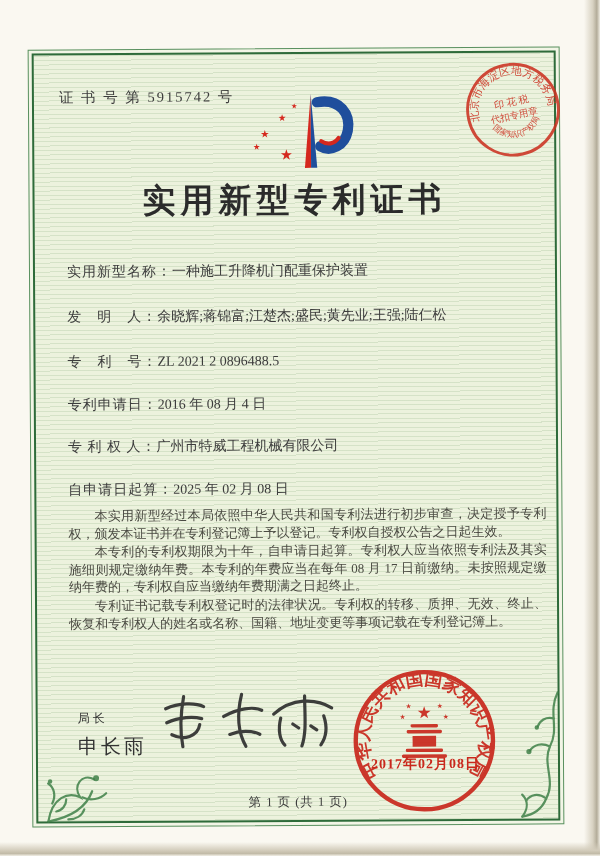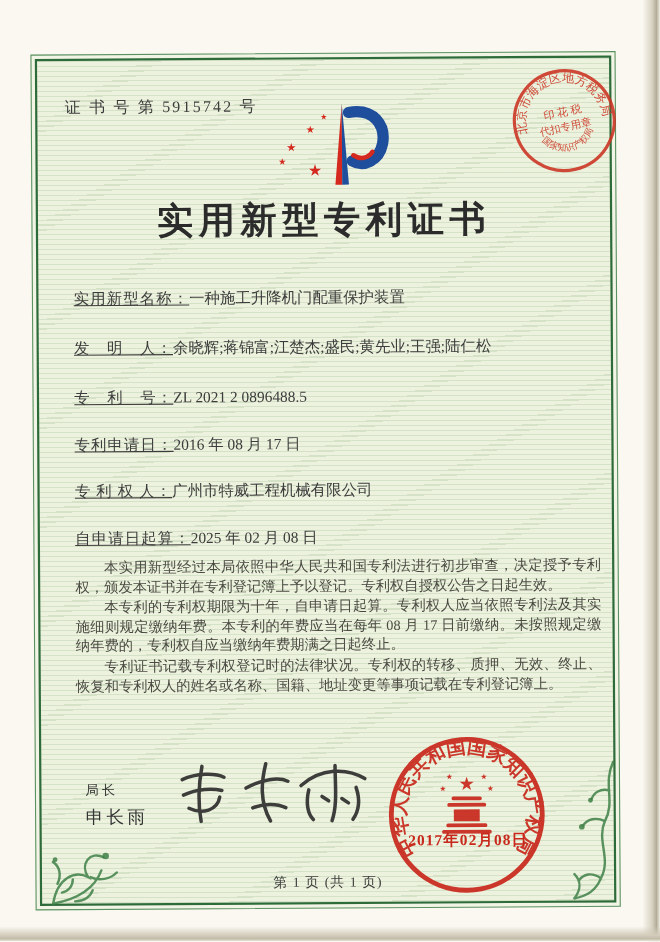--- a/index.html
+++ b/index.html
@@ -15,27 +15,27 @@
     background-color:#ecf2dd;
     background-image:repeating-linear-gradient(180deg,rgba(120,162,110,0.20) 0px,rgba(120,162,110,0.20) 1px,rgba(0,0,0,0) 1px,rgba(0,0,0,0) 4.5px);}
   .abs{position:absolute;}
   .cert-no{left:25px;top:33px;font-size:14.5px;letter-spacing:2px;color:#3c3c3c;}
   .logo{left:213px;top:34px;width:108px;height:82px;}
   .seal-top{left:430px;top:8px;width:98px;height:98px;transform:rotate(-12deg);opacity:.88;}
   .title{left:0;top:124px;width:100%;text-align:center;font-size:33px;font-weight:bold;
     letter-spacing:5px;color:#2b2b2b;}
   .fields{left:32px;top:200px;width:480px;}
   .field{position:absolute;left:0;font-size:14px;color:#3c3c3c;white-space:nowrap;}
-  .field .lbl{letter-spacing:1px;text-decoration:underline;}
+  .field .lbl{letter-spacing:1px;}
   .f0{top:8px;} .f1{top:53px;} .f2{top:98px;} .f3{top:141px;} .f4{top:183px;} .f5{top:226px;}
   .paras{left:32px;top:452px;width:478px;font-size:13px;line-height:17.6px;color:#4a4a42;
     text-align:justify;}
   .paras p{margin:0 0 1px 0;text-indent:2em;}
   .sign-role{left:40px;top:655px;font-size:12px;letter-spacing:3px;color:#333;}
-  .sign-name{left:40px;top:678px;font-size:16px;letter-spacing:3px;color:#333;}
+  .sign-name{left:40px;top:678px;font-size:20px;letter-spacing:3px;color:#333;}
   .signature{left:116px;top:636px;width:195px;height:62px;}
   .seal-bottom{left:313px;top:614px;width:147px;height:147px;opacity:.92;}
   .seal-date{left:300px;top:702px;width:175px;text-align:center;font-size:14px;font-weight:bold;
     color:#c9281c;letter-spacing:1px;}
   .footer-page{left:0;top:740px;width:100%;text-align:center;font-size:12.5px;color:#3c3c3c;letter-spacing:1px;}
   .orn-bl{left:4px;top:690px;width:102px;height:80px;}
   .orn-br{left:468px;top:636px;width:60px;height:132px;}
 </style>
 </head>
 <body>
@@ -76,21 +76,21 @@
         <text x="54" y="49" font-size="11" fill="#cc3222" text-anchor="middle">印 花 税</text>
         <text x="54" y="64" font-size="10.5" fill="#cc3222" text-anchor="middle">代扣专用章</text>
       </svg>
 
       <div class="abs title">实用新型专利证书</div>
 
       <div class="abs fields">
         <div class="field f0"><span class="lbl">实用新型名称：</span><span>一种施工升降机门配重保护装置</span></div>
         <div class="field f1"><span class="lbl">发　明　人：</span><span>余晓辉;蒋锦富;江楚杰;盛民;黄先业;王强;陆仁松</span></div>
         <div class="field f2"><span class="lbl">专　利　号：</span><span>ZL 2021 2 0896488.5</span></div>
-        <div class="field f3"><span class="lbl">专利申请日：</span><span>2016 年 08 月 17 日</span></div>
+        <div class="field f3"><span class="lbl">专利申请日：</span><span>2016 年 08 月 4 日</span></div>
         <div class="field f4"><span class="lbl">专 利 权 人：</span><span>广州市特威工程机械有限公司</span></div>
         <div class="field f5"><span class="lbl">自申请日起算：</span><span>2025 年 02 月 08 日</span></div>
       </div>
 
       <div class="abs paras">
         <p>本实用新型经过本局依照中华人民共和国专利法进行初步审查，决定授予专利权，颁发本证书并在专利登记簿上予以登记。专利权自授权公告之日起生效。</p>
         <p>本专利的专利权期限为十年，自申请日起算。专利权人应当依照专利法及其实施细则规定缴纳年费。本专利的年费应当在每年 08 月 17 日前缴纳。未按照规定缴纳年费的，专利权自应当缴纳年费期满之日起终止。</p>
         <p>专利证书记载专利权登记时的法律状况。专利权的转移、质押、无效、终止、恢复和专利权人的姓名或名称、国籍、地址变更等事项记载在专利登记簿上。</p>
       </div>
 

